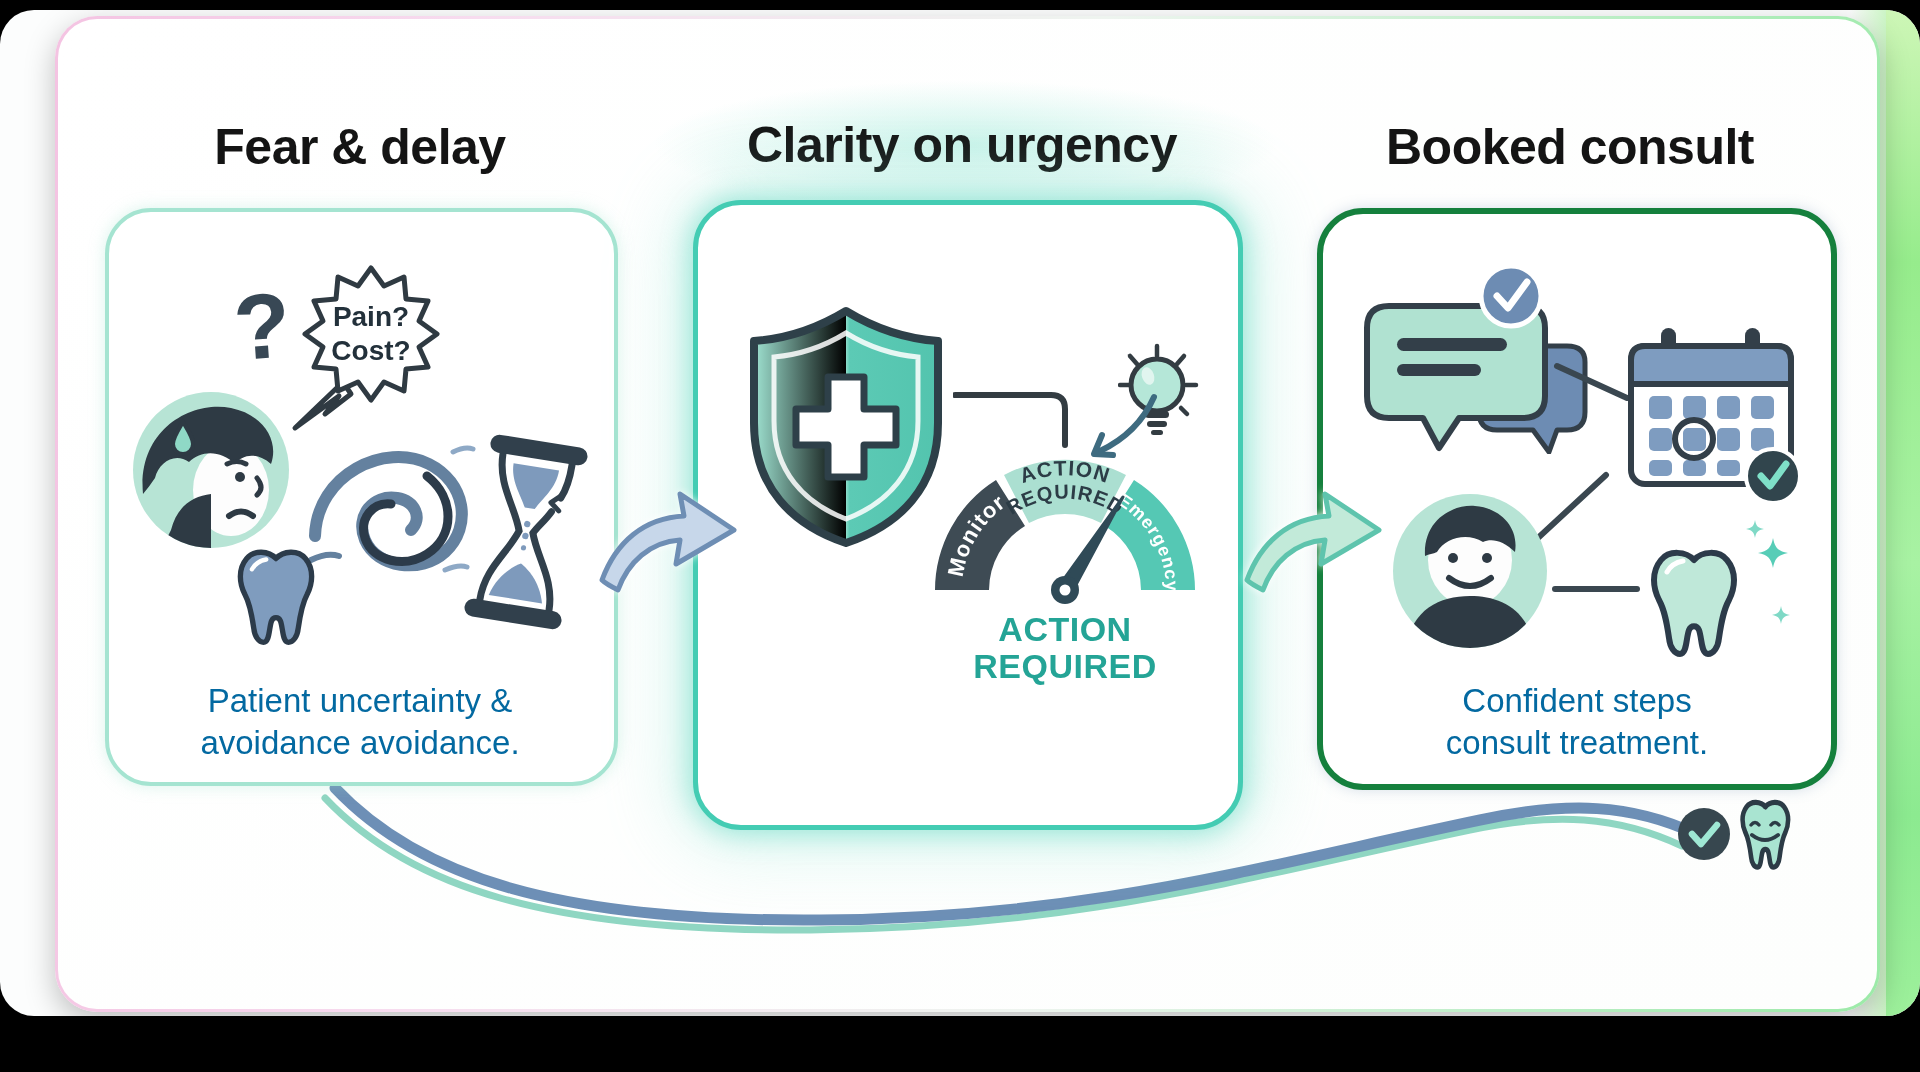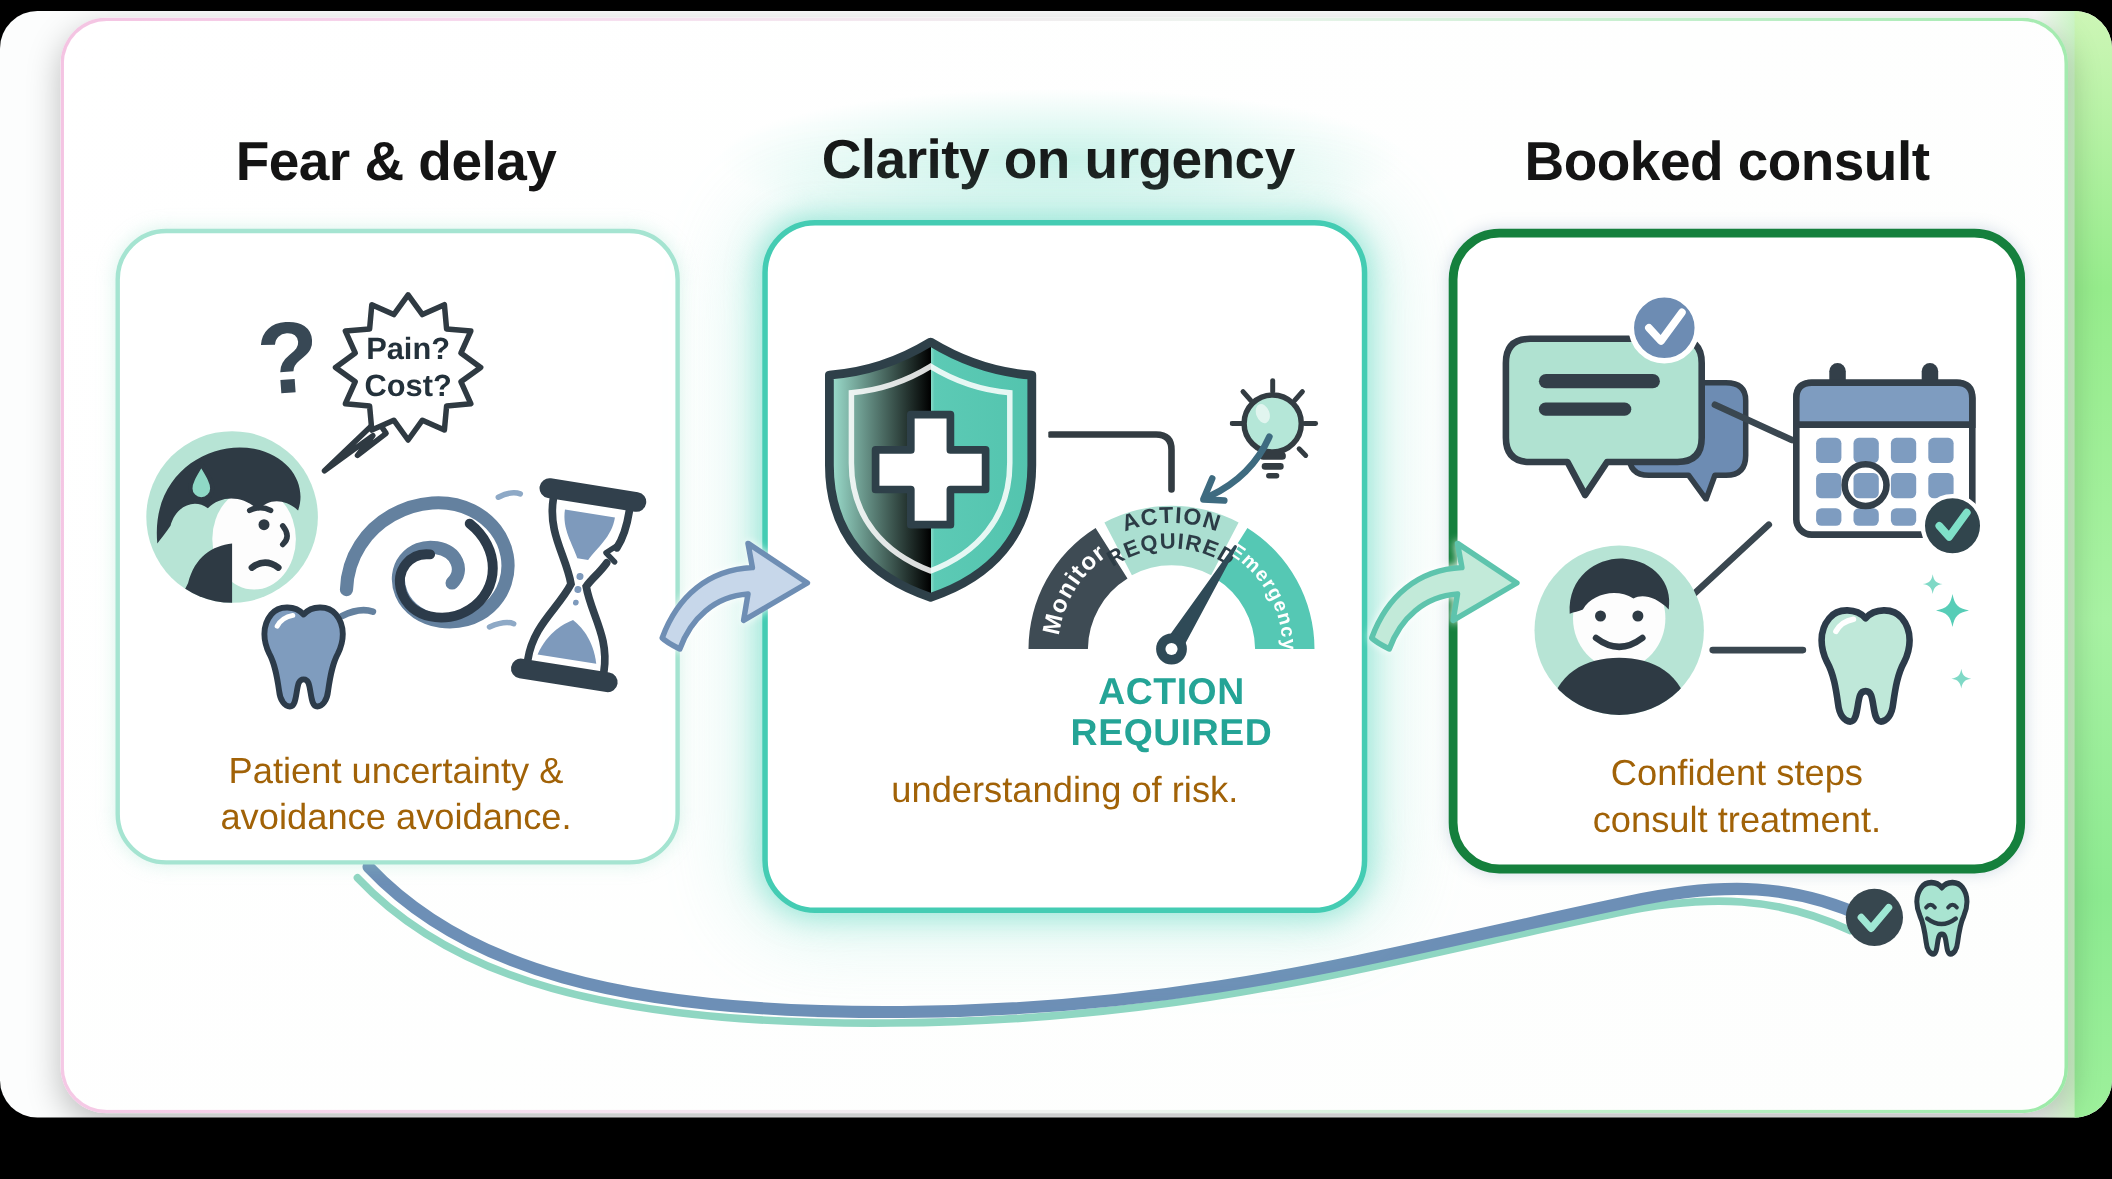--- a/index.html
+++ b/index.html
@@ -18,24 +18,24 @@
     background:linear-gradient(140deg,#ffffff,#fdfefd) padding-box,
                linear-gradient(95deg,#f4c3e2 0%,#f7dcef 22%,#eef4ef 55%,#bdeec7 80%,#9ceaa8 100%) border-box;
     box-shadow:0 10px 30px rgba(0,0,0,.25);}
   .hdr{position:absolute;font-weight:800;font-size:50px;color:#141414;text-align:center;letter-spacing:-.5px;}
   .glow{position:absolute;pointer-events:none;}
   .card{position:absolute;background:#ffffff;border-radius:46px;}
   .card1{left:105px;top:208px;width:505px;height:570px;border:4px solid #a5e4d1;
     box-shadow:0 0 16px rgba(150,224,200,.35);}
   .card2{left:693px;top:200px;width:540px;height:620px;border:5px solid #44ccb3;border-radius:48px;
     box-shadow:0 0 26px 4px rgba(84,214,189,.5),0 0 70px 18px rgba(140,230,210,.32);}
-  .card3{left:1317px;top:208px;width:508px;height:570px;border:8px solid #15803d;
+  .card3{left:1317px;top:208px;width:508px;height:570px;border:6px solid #15803d;
     box-shadow:0 0 14px rgba(94,128,168,.25);}
   .abs{position:absolute;}
-  .caption{position:absolute;text-align:center;font-size:33px;color:#a16207;line-height:1.28;font-weight:400;}
+  .caption{position:absolute;text-align:center;font-size:33px;color:#0369a1;line-height:1.28;font-weight:400;}
   .qmark{position:absolute;font-size:92px;font-weight:800;color:#384855;transform:rotate(-4deg);line-height:1;}
   .status{position:absolute;text-align:center;font-weight:800;font-size:34px;line-height:1.1;
     color:#24a496;letter-spacing:.5px;}
   .footer{position:absolute;left:1230px;top:862px;width:660px;text-align:center;
     font-weight:800;font-size:47px;color:#121212;line-height:1.2;letter-spacing:-.5px;}
   svg{display:block;}
 </style>
 </head>
 <body>
 
@@ -191,21 +191,20 @@
       <circle cx="150" cy="150" r="14" fill="#2f4a57"></circle>
       <circle cx="150" cy="150" r="5.5" fill="#ffffff"></circle>
     </svg>
 
     <div class="status" style="left:217px;top:406px;width:300px;">
       <div>ACTION</div>
       <div>REQUIRED</div>
     </div>
 
     <div class="caption" style="left:30px;top:492px;width:480px;">
-      <div>understanding of risk.</div>
     </div>
   </div>
 
   <div class="card card3">
 
     <svg class="abs" style="left:38px;top:48px;" width="230" height="192" viewBox="0 0 230 192">
       <path d="M 136,84 H 206 Q 224,84 224,100 V 150 Q 224,168 206,168 H 196 L 188,190 L 172,168 H 136 Q 118,168 118,150 V 100 Q 118,84 136,84 Z" fill="#6d8cb3" stroke="#333f49" stroke-width="5" stroke-linejoin="round"></path>
       <path d="M 28,44 H 162 Q 184,44 184,66 V 134 Q 184,156 162,156 H 98 L 78,186 L 62,156 H 28 Q 6,156 6,134 V 66 Q 6,44 28,44 Z" fill="#b0e2d1" stroke="#333f49" stroke-width="6" stroke-linejoin="round"></path>
       <rect x="36" y="76" width="110" height="13" rx="6.5" fill="#333f49"></rect>
       <rect x="36" y="102" width="84" height="12" rx="6" fill="#333f49"></rect>

